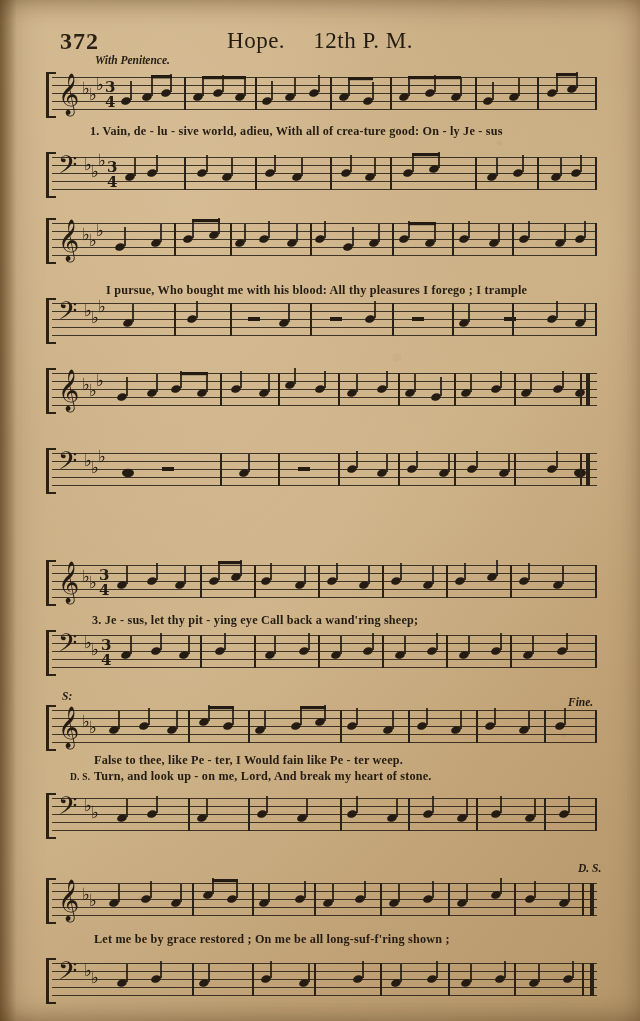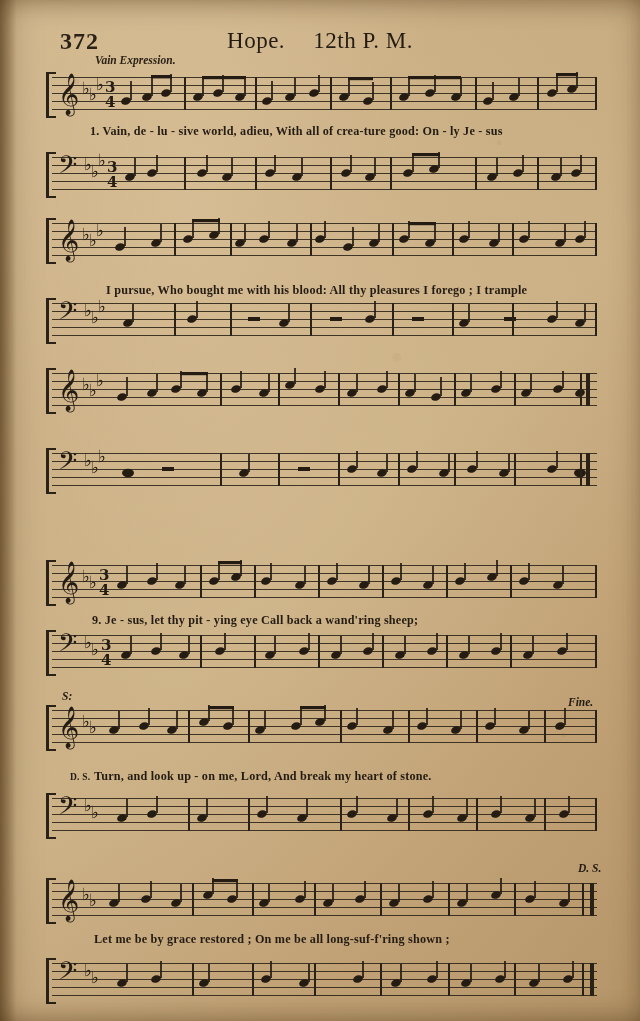--- a/index.html
+++ b/index.html
@@ -150,21 +150,21 @@
 
   <div class="page-number">372</div>
 
   <div style="position:absolute; left:0; top:28px; width:640px;">
     <div class="song-title">
       <span>Hope.</span>
       <span class="meter">12th P. M.</span>
     </div>
   </div>
 
-  <div class="expression">Vain Expression.</div>
+  <div class="expression">With Penitence.</div>
 
   <div class="system" style="top:72px; height:122px;">
 
     <div class="staff" style="top:0;">
       <div class="brace" style="top:0; height:42px;"></div>
       <div class="line" style="top:5px;"></div>
       <div class="line" style="top:13px;"></div>
       <div class="line" style="top:21px;"></div>
       <div class="line" style="top:29px;"></div>
       <div class="line" style="top:37px;"></div>
@@ -601,21 +601,21 @@
       <div class="barline" style="left:148px; top:5px; height:33px;"></div>
       <div class="barline" style="left:202px; top:5px; height:33px;"></div>
       <div class="barline" style="left:266px; top:5px; height:33px;"></div>
       <div class="barline" style="left:330px; top:5px; height:33px;"></div>
       <div class="barline" style="left:394px; top:5px; height:33px;"></div>
       <div class="barline" style="left:458px; top:5px; height:33px;"></div>
       <div class="barline" style="left:543px; top:5px; height:33px;"></div>
     </div>
   </div>
 
-  <div class="lyric" style="left:92px; top:613px;">9. Je - sus,  let thy  pit - ying  eye   Call  back  a   wand'ring sheep;</div>
+  <div class="lyric" style="left:92px; top:613px;">3. Je - sus,  let thy  pit - ying  eye   Call  back  a   wand'ring sheep;</div>
 
   <div class="marker" style="left:62px; top:690px;">S:</div>
   <div class="marker" style="left:568px; top:696px;">Fine.</div>
 
   <div class="system" style="top:705px; height:130px;">
     <div class="staff" style="top:0;">
       <div class="brace" style="top:0; height:42px;"></div>
       <div class="line" style="top:5px;"></div>
       <div class="line" style="top:13px;"></div>
       <div class="line" style="top:21px;"></div>
@@ -709,20 +709,21 @@
       <div class="barline" style="left:136px; top:5px; height:33px;"></div>
       <div class="barline" style="left:196px; top:5px; height:33px;"></div>
       <div class="barline" style="left:288px; top:5px; height:33px;"></div>
       <div class="barline" style="left:356px; top:5px; height:33px;"></div>
       <div class="barline" style="left:424px; top:5px; height:33px;"></div>
       <div class="barline" style="left:492px; top:5px; height:33px;"></div>
       <div class="barline" style="left:543px; top:5px; height:33px;"></div>
     </div>
   </div>
 
+  <div class="lyric" style="left:94px; top:753px;">False to    thee, like Pe - ter,   I    Would fain like Pe - ter weep.</div>
   <div class="lyric small-caps" style="left:70px; top:772px;">D. S.</div>
   <div class="lyric" style="left:94px; top:769px;">Turn, and   look up - on   me,  Lord,   And  break my heart of  stone.</div>
 
   <div class="marker" style="left:578px; top:862px;">D. S.</div>
 
   <div class="system" style="top:878px; height:122px;">
     <div class="staff" style="top:0;">
       <div class="brace" style="top:0; height:42px;"></div>
       <div class="line" style="top:5px;"></div>
       <div class="line" style="top:13px;"></div>

